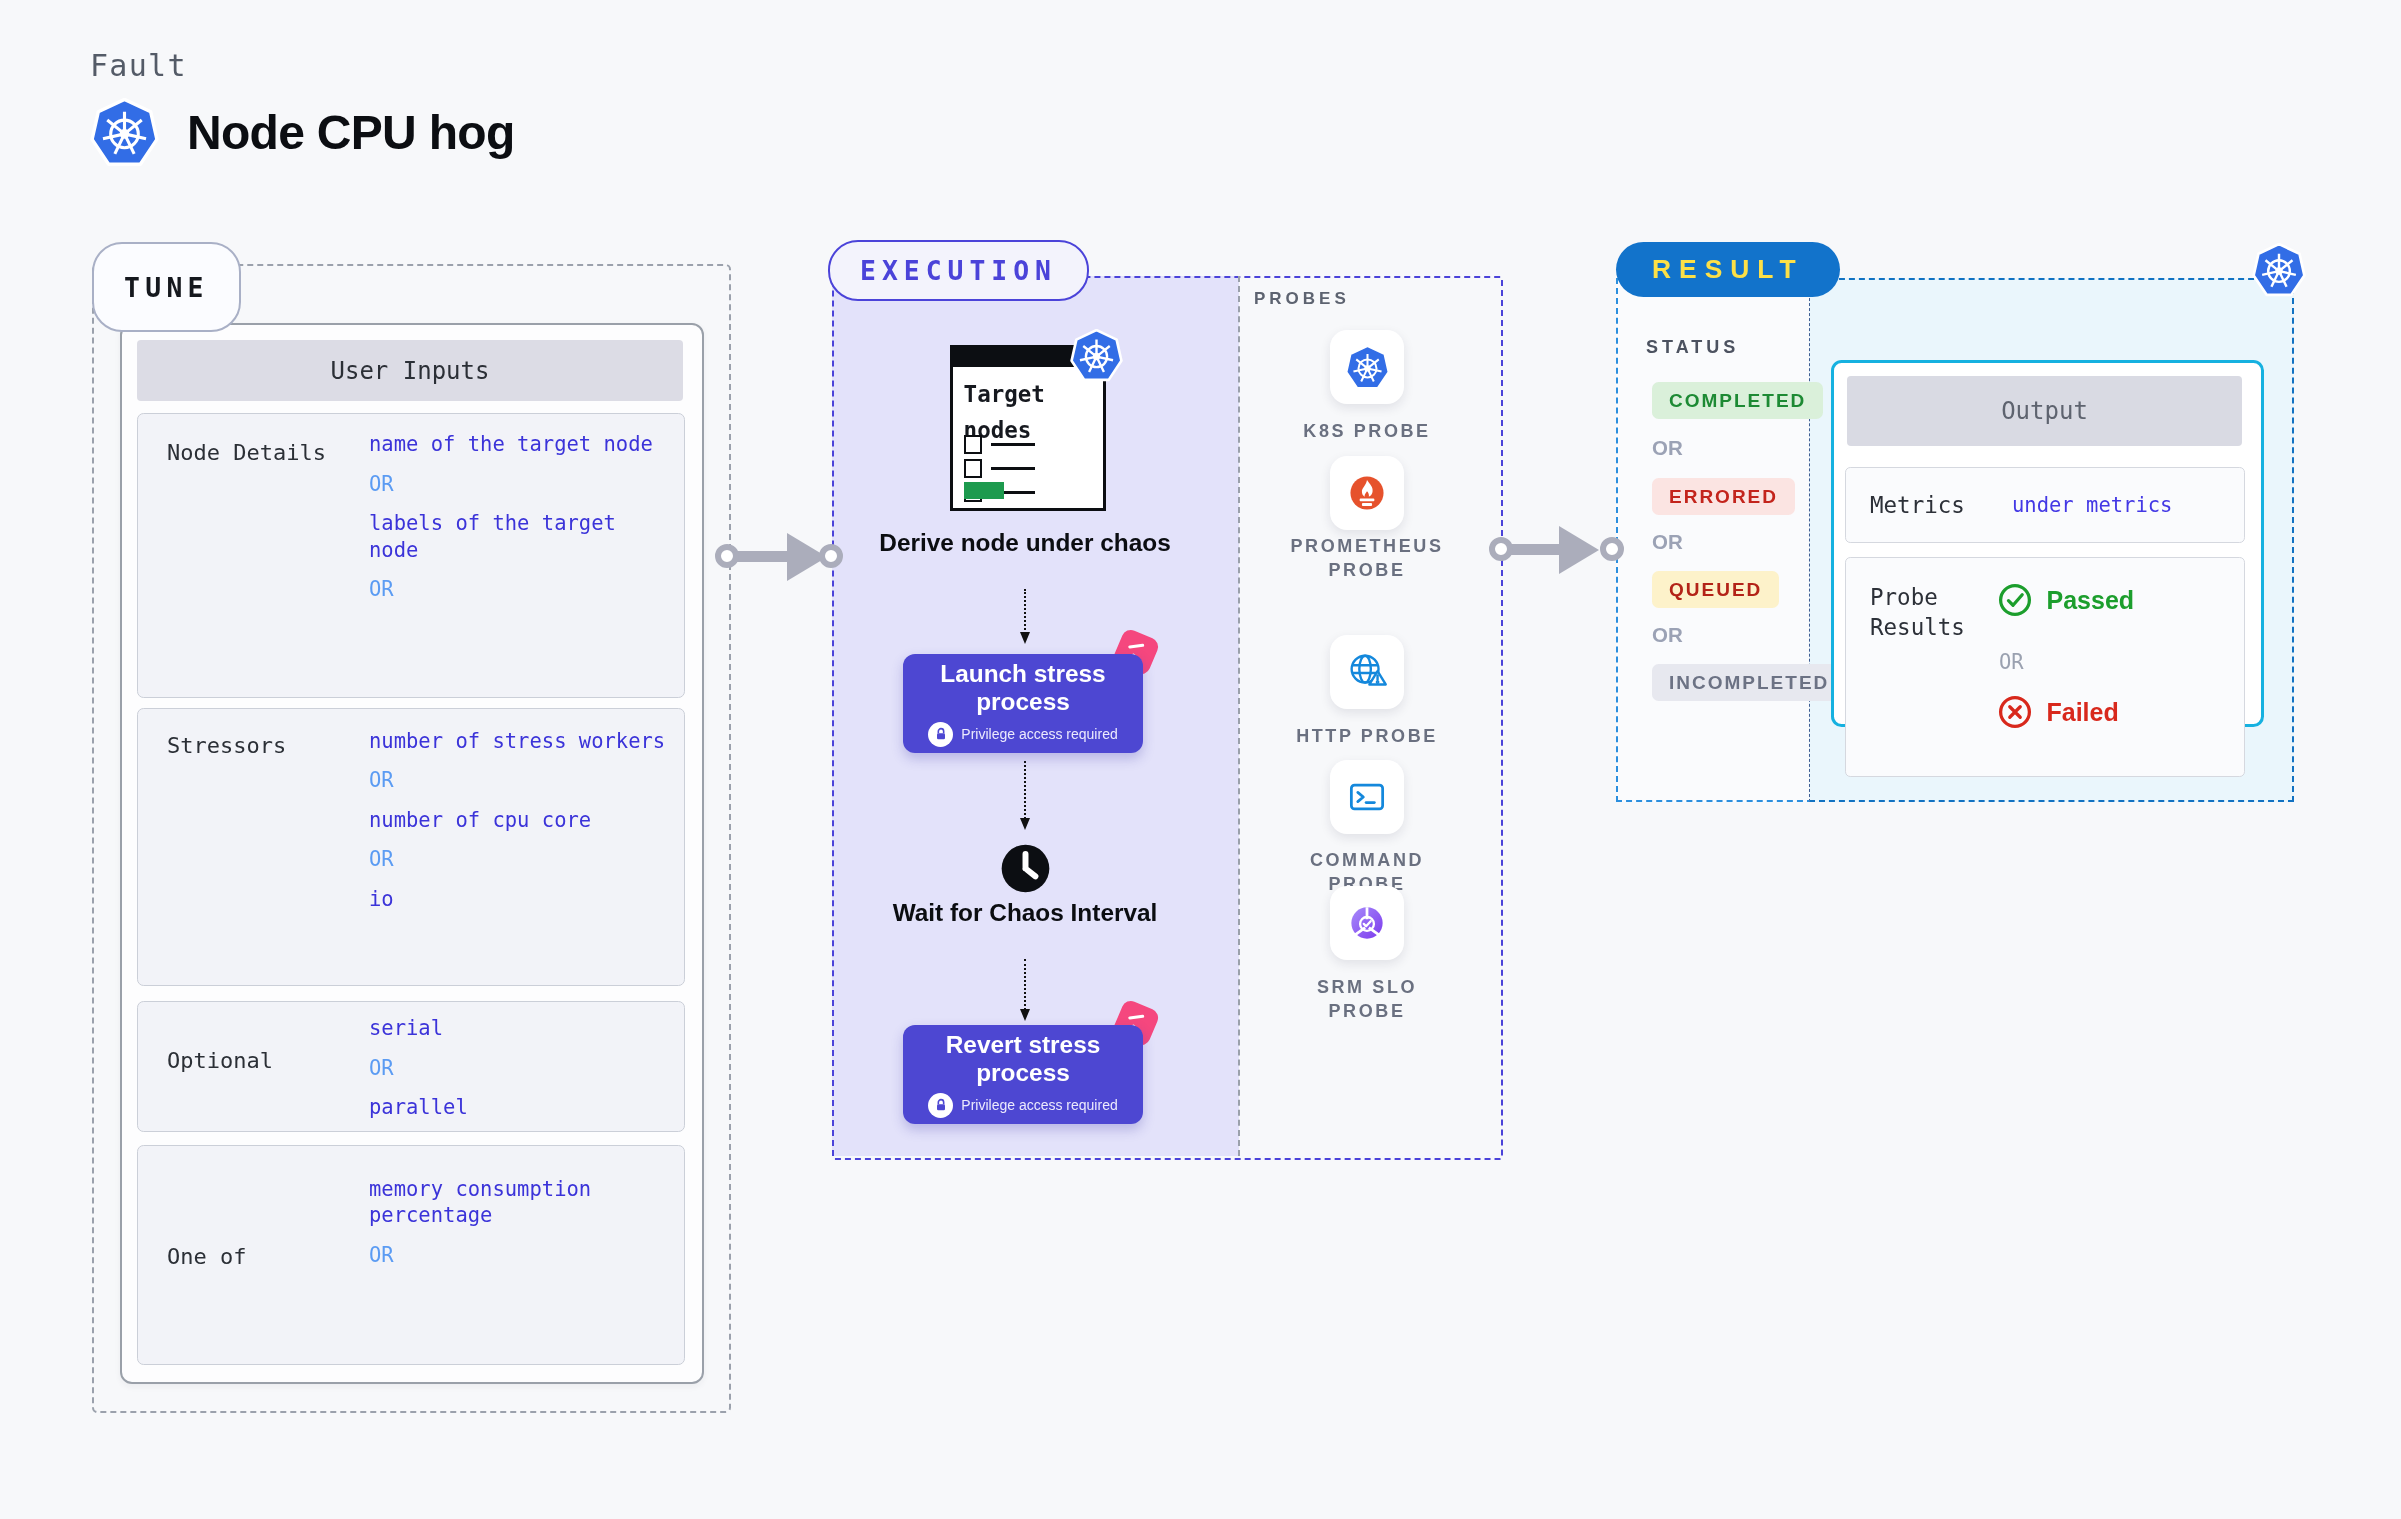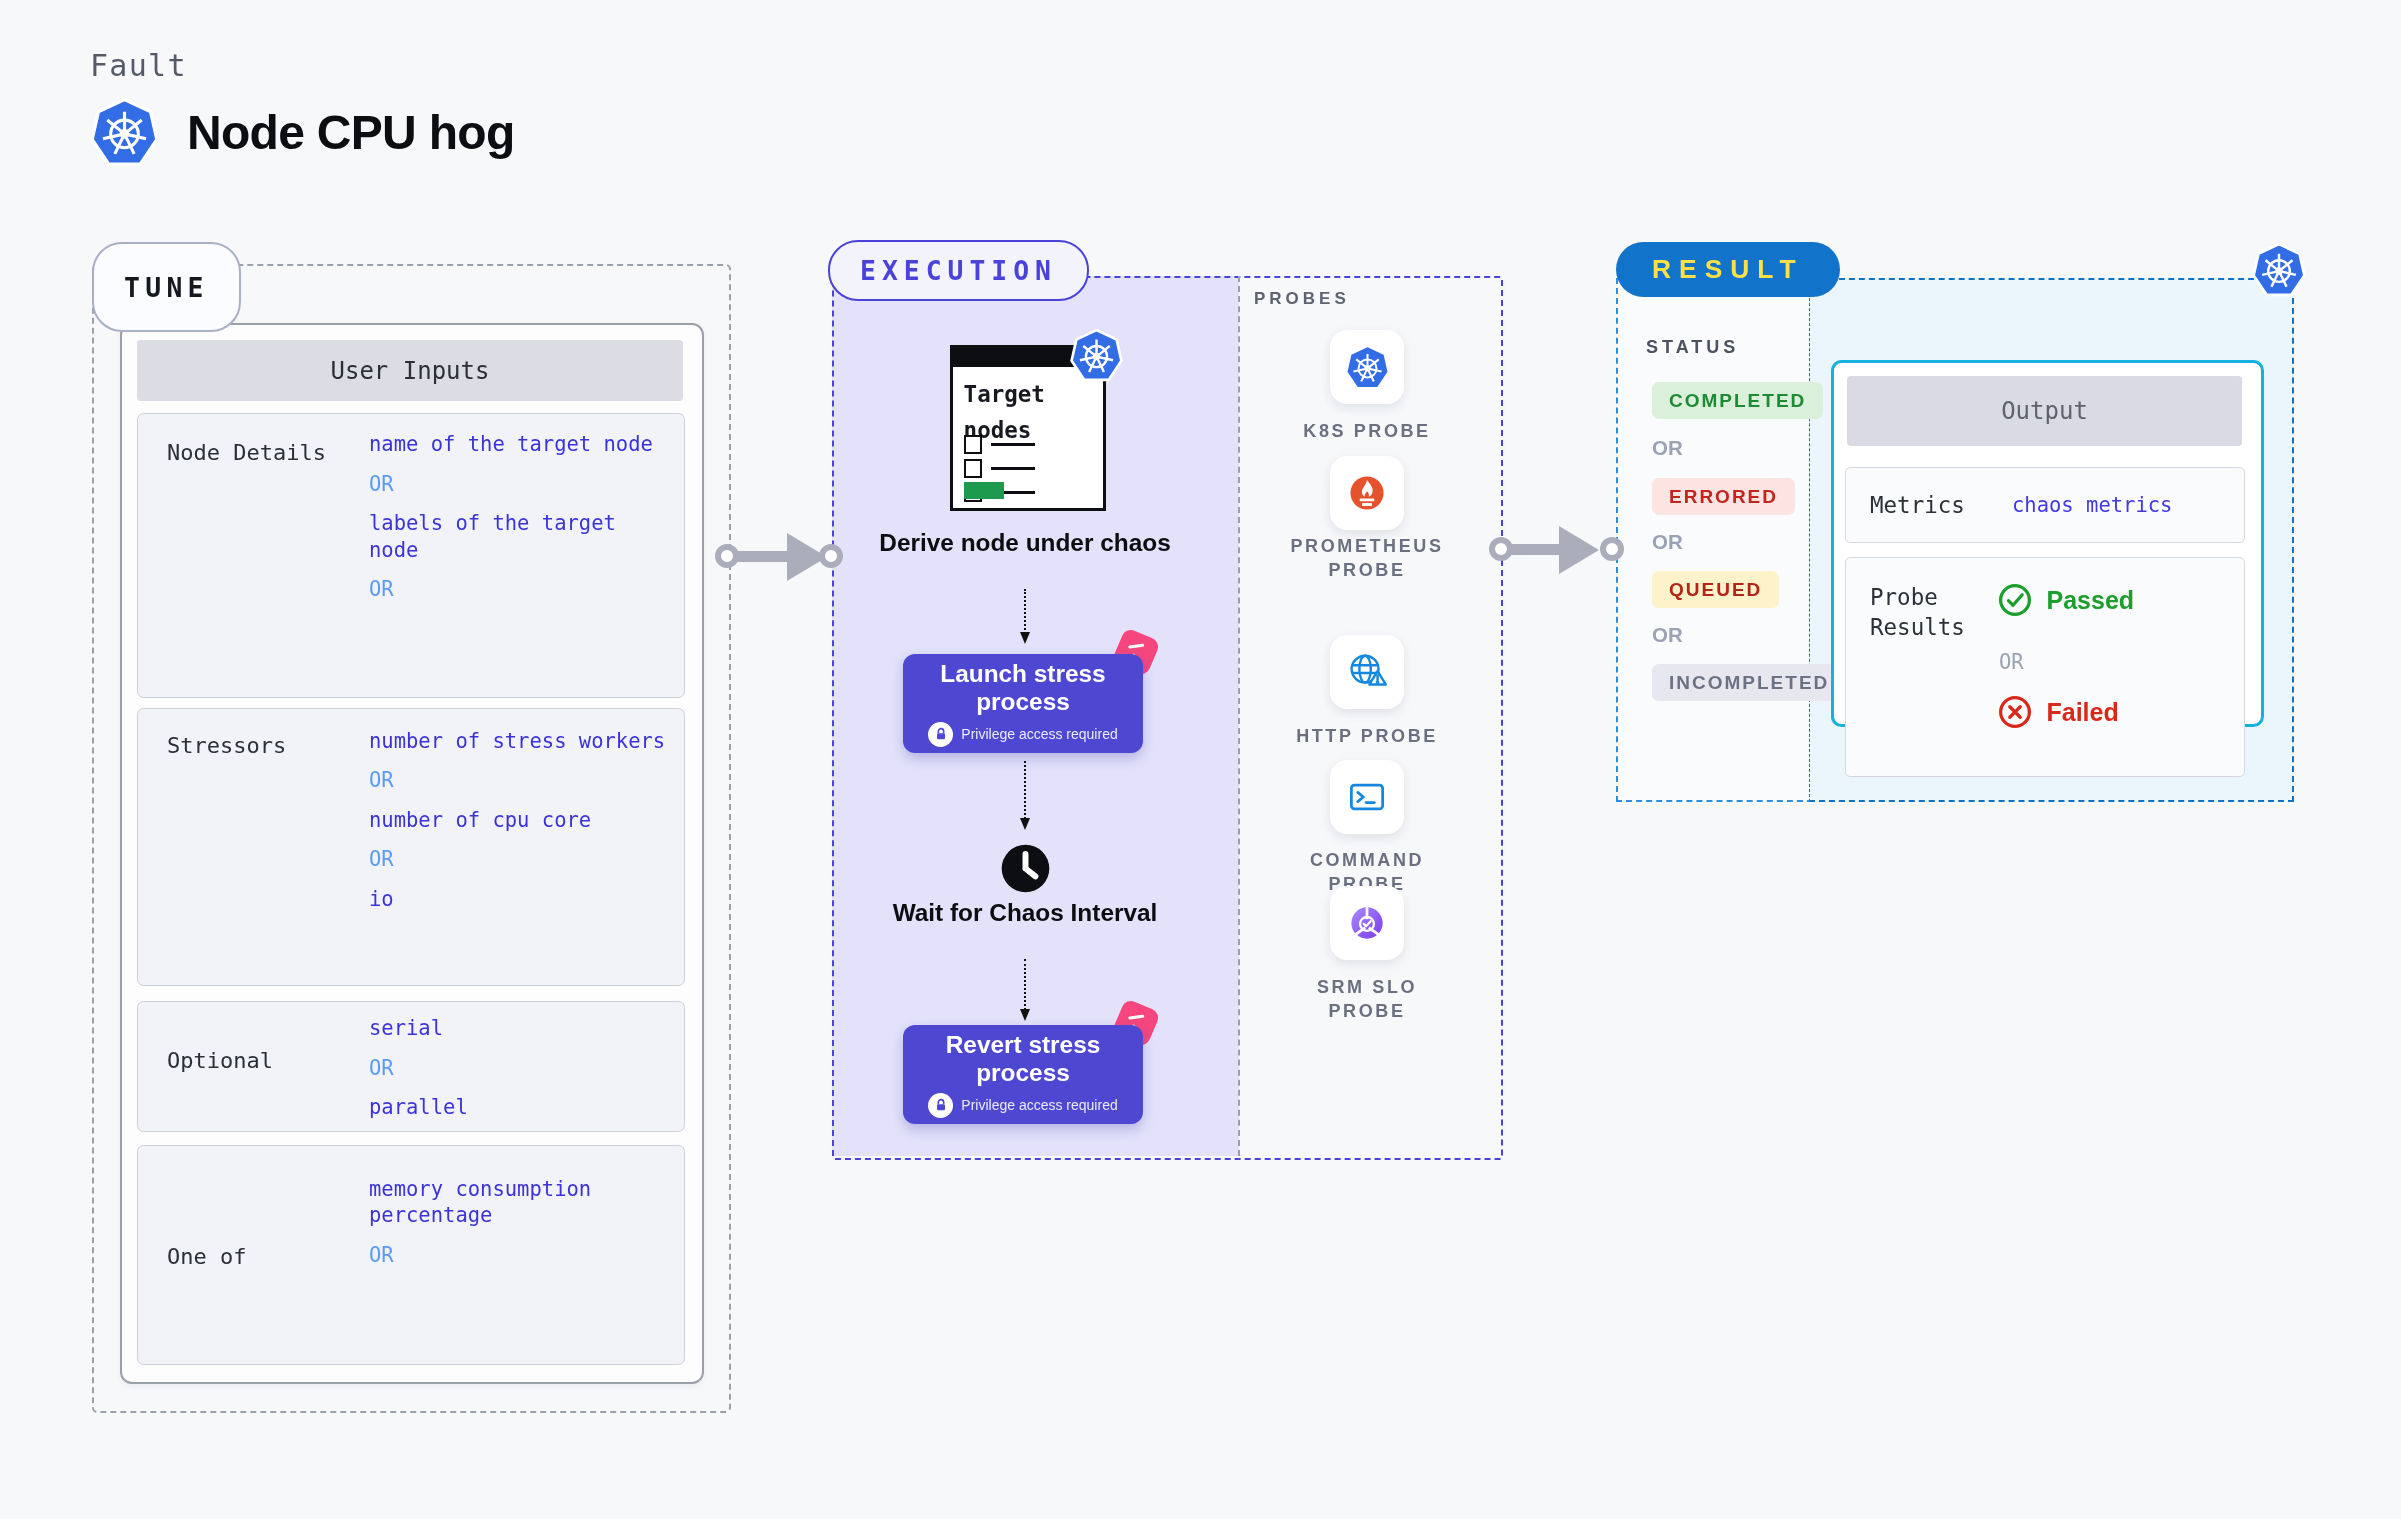--- a/index.html
+++ b/index.html
@@ -356,21 +356,21 @@
   <div class="st-or" style="top:530px;">OR</div>
   <div class="st-badge st-queued">QUEUED</div>
   <div class="st-or" style="top:623px;">OR</div>
   <div class="st-badge st-incompleted">INCOMPLETED</div>
 
   <div class="abs out-card"></div>
   <div class="abs out-head">Output</div>
 
   <div class="out-row out-metrics">
     <div class="out-label" style="top:22px;">Metrics</div>
-    <div class="metrics-val">chaos metrics</div>
+    <div class="metrics-val">under metrics</div>
   </div>
 
   <div class="out-row out-probe">
     <div class="out-label" style="top:24px;width:112px;">Probe Results</div>
     <div class="res-line res-pass">
       <svg width="34" height="34" viewBox="0 0 52 52">
           <circle cx="26" cy="26" r="22" fill="none" stroke="#1c9e2d" stroke-width="5"></circle>
           <path d="M16 27 L23 34 L37 18" fill="none" stroke="#1c9e2d" stroke-width="5" stroke-linecap="round" stroke-linejoin="round"></path>
         </svg>
       <span>Passed</span>

